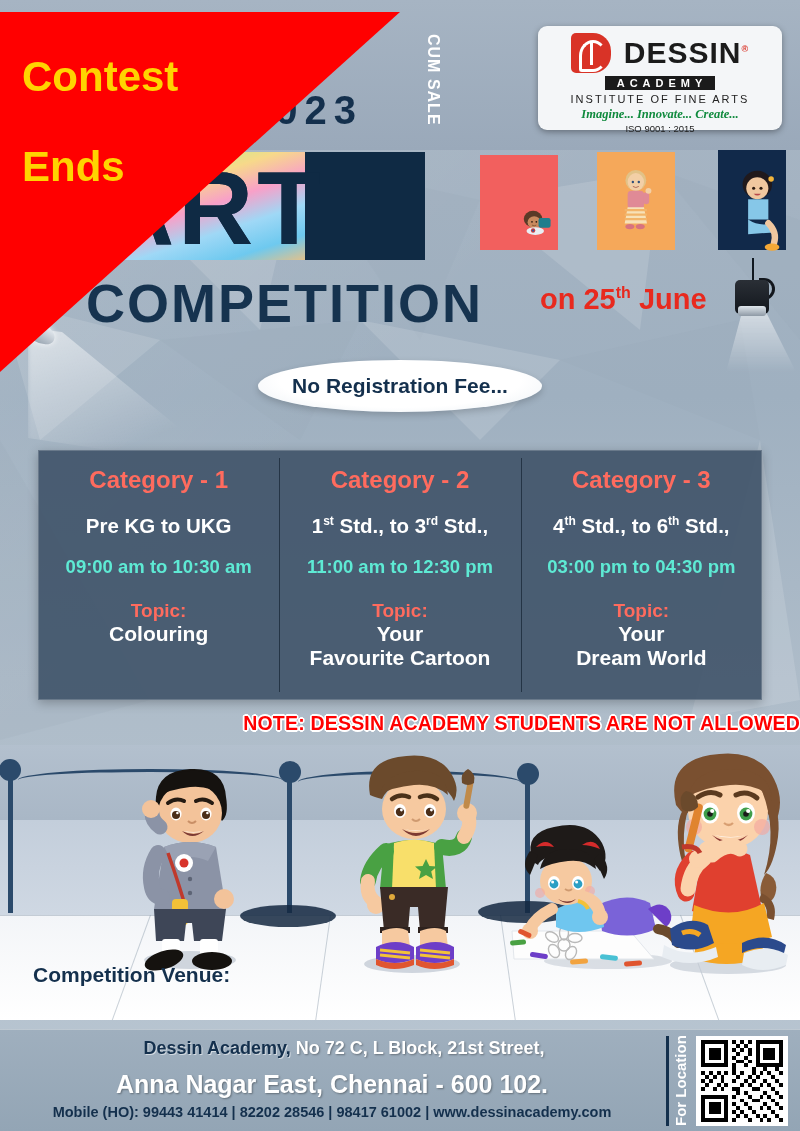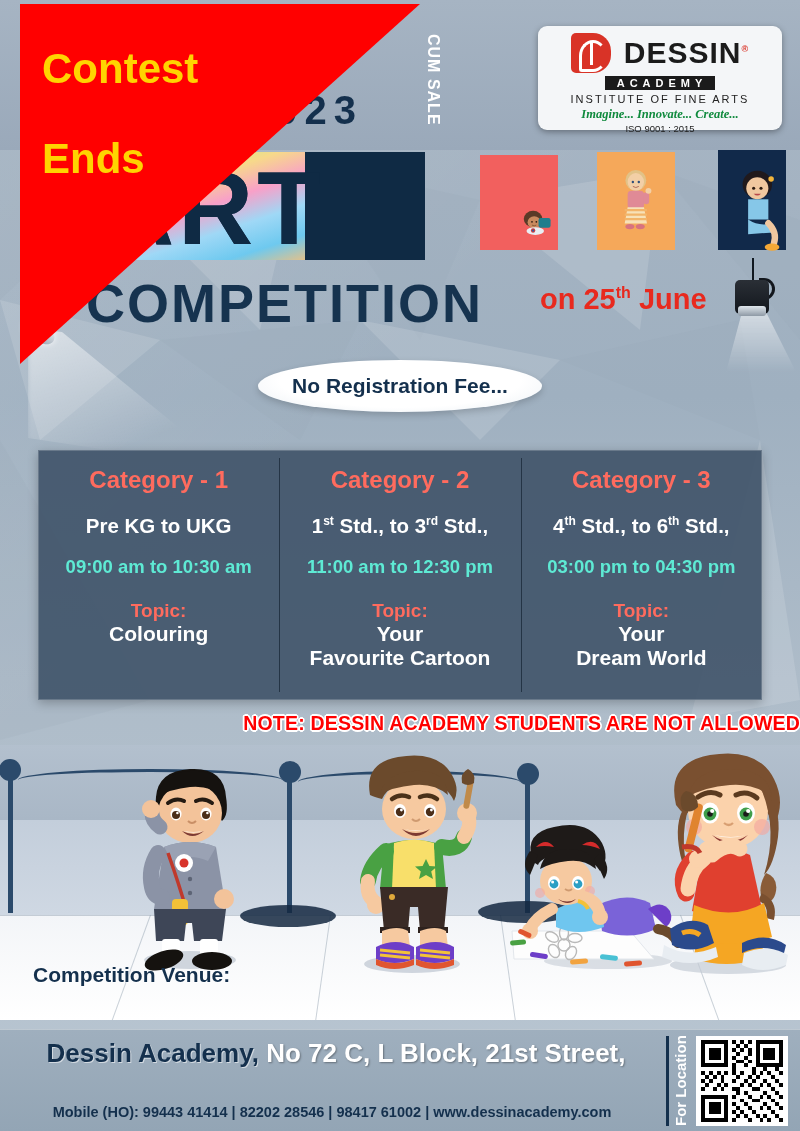--- a/index.html
+++ b/index.html
@@ -199,46 +199,45 @@
     font-size:21px; font-weight:bold; color:#14304d;
     text-shadow:1px 1px 0 rgba(255,255,255,.7);
   }
 
   
   .footer {
     position:absolute; left:0; top:1029px; width:800px; height:102px;
     background:linear-gradient(180deg,#9fafbe,#93a5b5);
     border-top:1px solid rgba(255,255,255,.4);
   }
-  .addr1 { position:absolute; left:4px; top:8px; width:664px; text-align:center;
-    font-size:26px; font-weight:bold; white-space:nowrap; }
+  .addr1 { position:absolute; left:12px; top:8px; width:664px; text-align:center;
+    font-size:18px; font-weight:bold; white-space:nowrap; }
   .addr1 .nm { color:#14304d; text-shadow:1px 1px 0 rgba(255,255,255,.55); }
   .addr1 .rest { color:#ffffff; text-shadow:1px 1px 2px rgba(0,0,0,.35); }
   .addr2 { position:absolute; left:0; top:40px; width:664px; text-align:center;
     font-size:25px; font-weight:bold; color:#ffffff;
     text-shadow:1px 1px 2px rgba(0,0,0,.35); white-space:nowrap; }
   .addr3 { position:absolute; left:0; top:74px; width:664px; text-align:center;
     font-size:14.5px; font-weight:bold; color:#14304d; white-space:nowrap; }
 
   .qr-wrap { position:absolute; left:666px; top:1034px; width:132px; height:94px; }
   .qr-label {
     position:absolute; left:6px; top:0; height:94px;
     writing-mode:vertical-rl; transform:rotate(180deg);
     font-size:15px; font-weight:bold; color:#ffffff;
     display:flex; align-items:center; justify-content:center;
   }
   .qr-bar { position:absolute; left:0; top:2px; width:3px; height:90px; background:#14304d; }
   .qr-code { position:absolute; left:30px; top:2px; width:92px; height:90px; background:#fff; padding:4px; }
 
   
   .red-corner {
-    position:absolute; left:0; top:4px; width:400px; height:360px;
+    position:absolute; left:0; top:12px; width:400px; height:360px;
     background:#ff0000;
     clip-path:polygon(0 0, 400px 0, 0 360px);
-    margin-left:20px;
   }
   .red-corner .t1 {
     position:absolute; left:22px; top:44px;
     font-size:42px; font-weight:bold; color:#ffd400; line-height:1;
   }
   .red-corner .t2 {
     position:absolute; left:22px; top:134px;
     font-size:42px; font-weight:bold; color:#ffd400; line-height:1;
   }
 </style>
@@ -589,20 +588,21 @@
       <path d="M46 186 q10-4 18 2" stroke="#f5a623" stroke-width="5" fill="none"></path>
       <path d="M108 206 q26-10 44 2 l-2 10 q-24 10-44 0z" fill="#e8edf2"></path>
       <path d="M106 196 q24-12 44 2 l-2 8 q-22-10-42 0z" fill="#2b4a8c"></path>
     </svg>
   </div>
 
   <div class="venue">Competition Venue:</div>
 
   <div class="footer">
     <div class="addr1"><span class="nm">Dessin Academy,</span><span class="rest"> No 72 C, L Block, 21st Street,</span></div>
+    <div class="addr2">Anna Nagar East, Chennai - 600 102.</div>
     <div class="addr3">Mobile (HO): 99443 41414 | 82202 28546 | 98417 61002 | www.dessinacademy.com</div>
   </div>
 
   <div class="qr-wrap">
     <div class="qr-bar"></div>
     <div class="qr-label">For Location</div>
     <div class="qr-code">
       <svg viewBox="0 0 21 21" shape-rendering="crispEdges" style="width:100%;height:100%">
         <rect width="21" height="21" fill="#fff"></rect>
         <g fill="#000">

